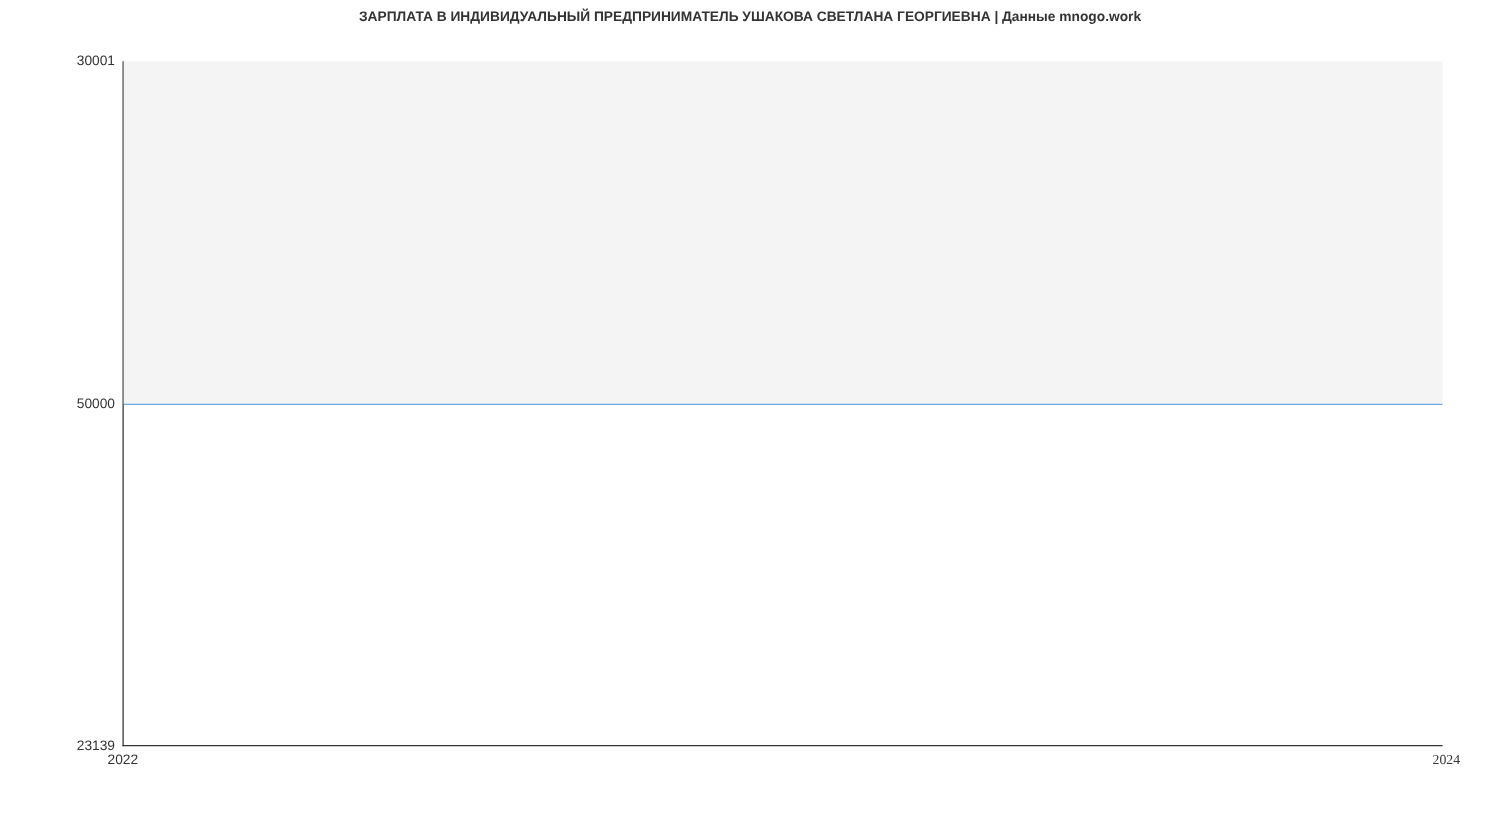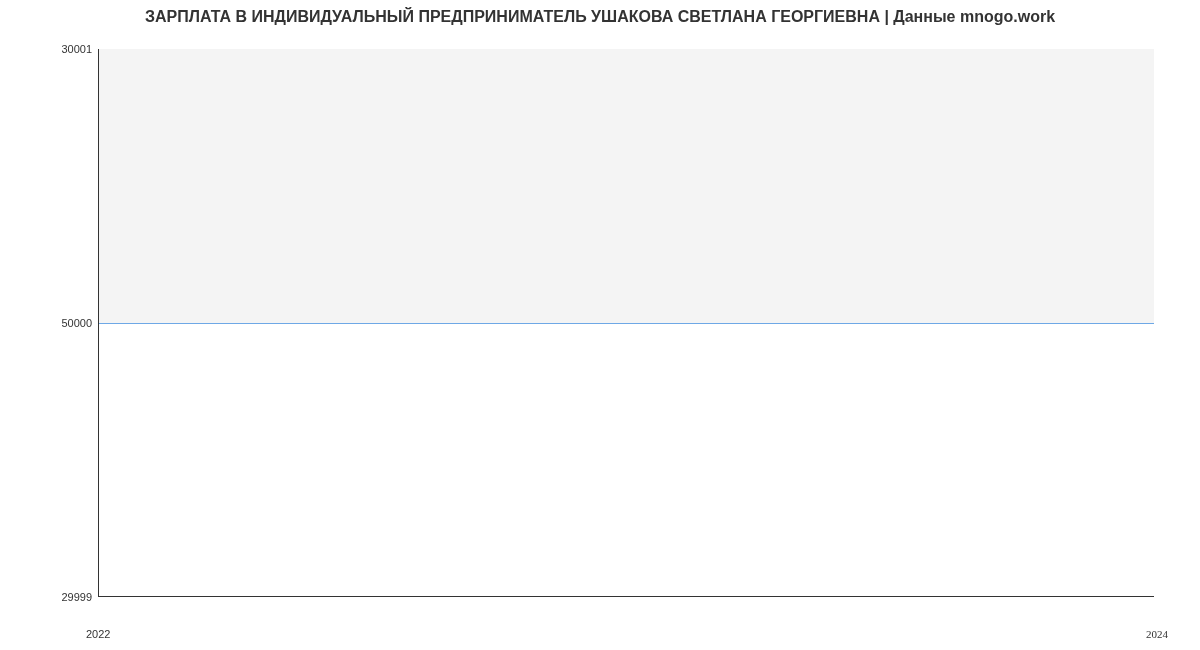--- a/index.html
+++ b/index.html
@@ -9,21 +9,21 @@
       background: #ffffff;
       font-family: Verdana, Geneva, sans-serif;
       position: relative;
     }
     .title {
       position: absolute;
       top: 8px;
       left: 0;
       right: 0;
       text-align: center;
-      font-size: 16px;
+      font-size: 11px;
       font-weight: bold;
       color: #333333;
     }
     .plot {
       position: absolute;
       left: 98px;
       top: 49px;
       width: 1056px;
       height: 548px;
       border-left: 1px solid #333333;
@@ -50,35 +50,35 @@
       right: 1108px;
       font-size: 11px;
       color: #333333;
       transform: translateY(-50%);
     }
     .ylabel.top { top: 49px; }
     .ylabel.mid { top: 323px; }
     .ylabel.bot { top: 597px; }
     .xlabel {
       position: absolute;
-      top: 628px;
+      top: 602px;
       font-size: 11px;
       color: #333333;
     }
     .xlabel.left { left: 86px; }
     .xlabel.right { right: 32px; font-family: Liberation Serif, serif; }
   </style>
 </head>
 <body>
 
 <div class="title">ЗАРПЛАТА В ИНДИВИДУАЛЬНЫЙ ПРЕДПРИНИМАТЕЛЬ УШАКОВА СВЕТЛАНА ГЕОРГИЕВНА | Данные mnogo.work</div>
 
 <div class="plot">
   <div class="band"></div>
   <div class="line"></div>
 </div>
 
 <div class="ylabel top">30001</div>
 <div class="ylabel mid">50000</div>
-<div class="ylabel bot">29999</div>
+<div class="ylabel bot">23139</div>
 
 <div class="xlabel left">2022</div>
 <div class="xlabel right">2024</div>
 
 </body></html>

